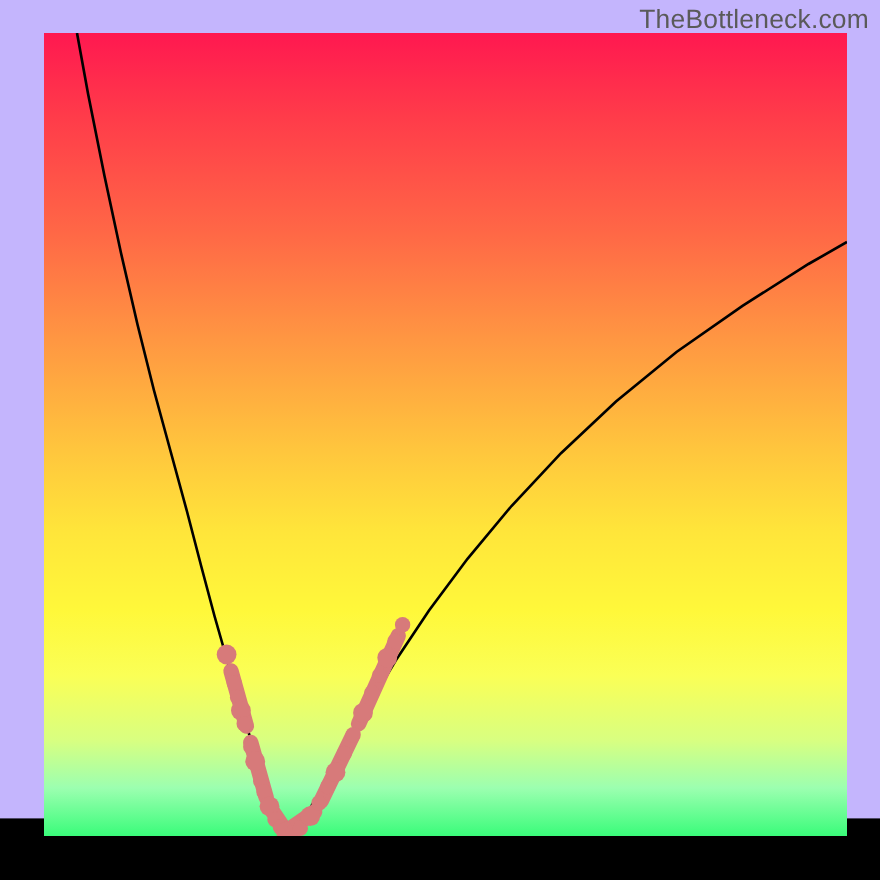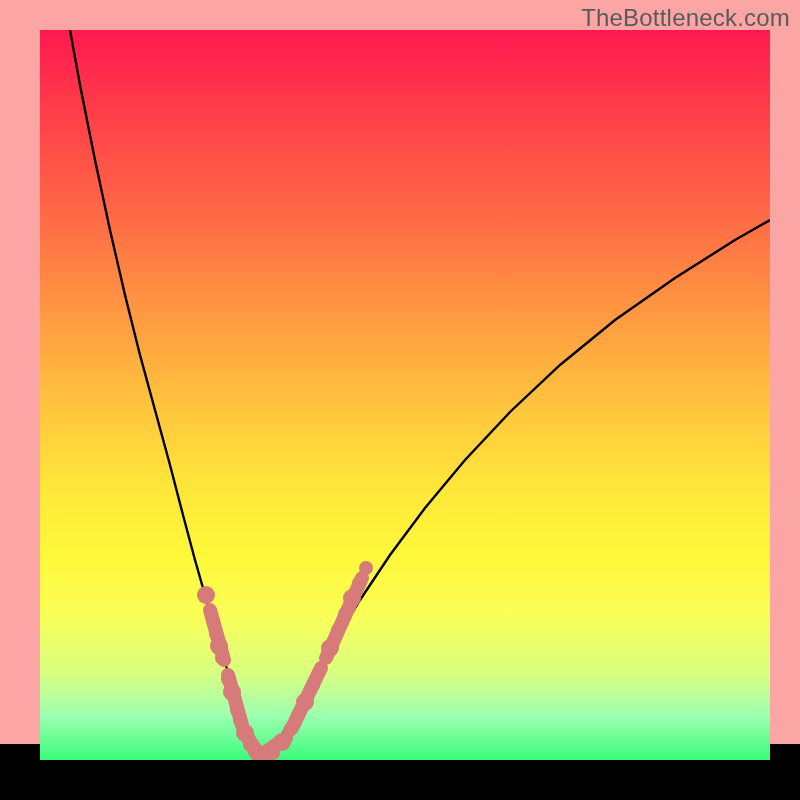--- a/index.html
+++ b/index.html
@@ -10,21 +10,21 @@
     background: #000;
     overflow: hidden;
     font-family: Arial, Helvetica, sans-serif;
   }
   .frame {
     position: absolute;
     left: 0;
     top: 0;
     width: 800px;
     height: 744px;
-    background: #fca5a5;
+    background: #c4b5fd;
   }
   .plot {
     position: absolute;
     left: 40px;
     top: 30px;
     width: 730px;
     height: 730px;
     
     background: linear-gradient(to bottom,
       #ff1850 0%,

